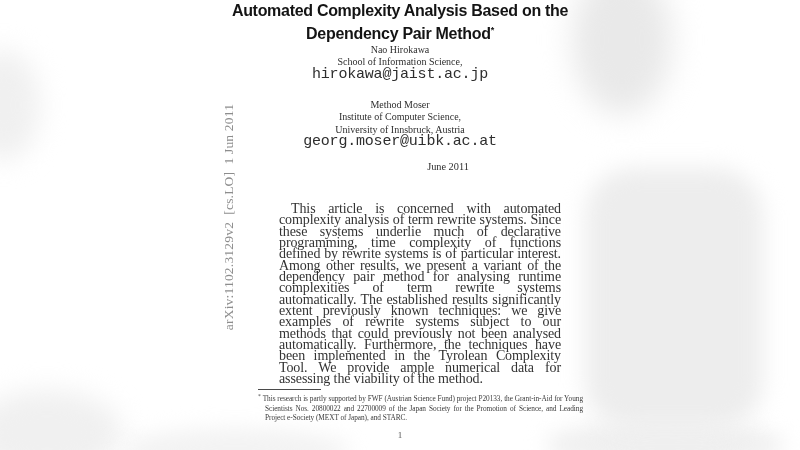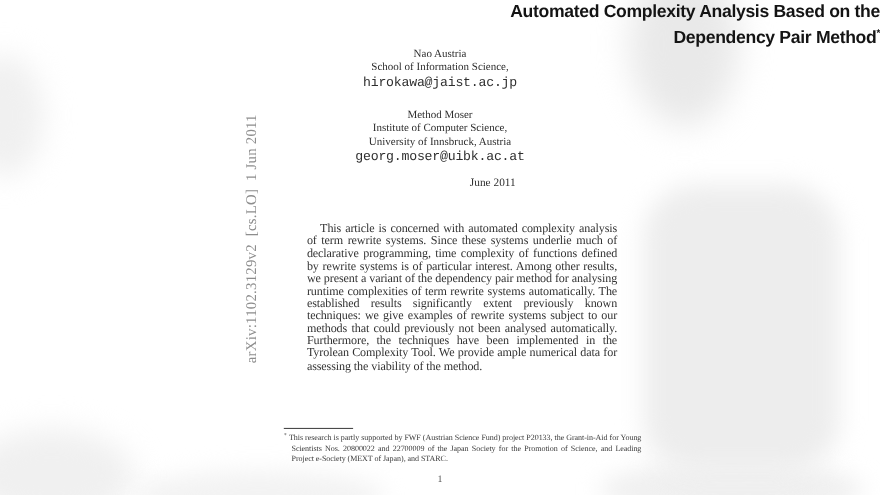--- a/index.html
+++ b/index.html
@@ -19,38 +19,38 @@
   .shade-bottom-right{left:545px;top:420px;width:240px;height:50px;background:#f0f0f0;border-radius:50%;filter:blur(10px);}
 
   
   .arxiv-stamp{
     position:absolute;left:112px;top:208px;width:236px;height:18px;
     text-align:center;transform:rotate(-90deg);transform-origin:center;
     font-size:13.5px;color:#8d8d8d;white-space:pre;letter-spacing:0.2px;
   }
 
   
-  .title{position:absolute;left:0;top:1px;width:800px;text-align:right;
+  .title{position:absolute;left:0;top:1px;width:800px;text-align:center;
     font-family:"Liberation Sans", sans-serif;font-weight:bold;
     font-size:16px;line-height:19.5px;color:#141414;letter-spacing:-0.3px;}
   .title .tline{white-space:nowrap;}
   .title sup{font-size:9px;}
 
   .author-block{position:absolute;left:0;width:800px;text-align:center;
     font-size:10px;line-height:12.4px;color:#2e2e2e;}
   .author-1{top:44px;}
   .author-2{top:99px;}
-  .author-block .email{font-family:"Liberation Mono", monospace;font-size:12px;letter-spacing:-0.2px;}
+  .author-block .email{font-family:"Liberation Mono", monospace;font-size:15px;letter-spacing:-0.2px;}
 
   .date{position:absolute;left:0;top:161px;width:800px;text-align:center;
     font-size:10.3px;color:#2e2e2e;padding-left:48px;}
 
   
   .abstract{position:absolute;left:279px;top:203px;width:282px;
-    font-size:11px;line-height:11.35px;text-align:justify;
+    font-size:14px;line-height:11.35px;text-align:justify;
     letter-spacing:-0.1px;color:#333;hyphens:none;}
   .abstract p{margin:0;text-indent:12px;}
   .keywords{position:absolute;left:279px;top:321px;width:282px;
     font-size:9px;line-height:11.35px;text-align:justify;
     letter-spacing:-0.1px;color:#333;}
   .kw-label{font-style:italic;margin-right:4px;}
 
   
   .footnote-rule{position:absolute;left:258px;top:389px;width:63px;height:1px;background:#4a4a4a;}
   .footnote{position:absolute;left:258px;top:392px;width:318px;
@@ -74,21 +74,21 @@
   <div class="blob blob-right"></div>
 
   <div class="arxiv-stamp">arXiv:1102.3129v2  [cs.LO]  1 Jun 2011</div>
 
   <div class="title">
     <div class="tline">Automated Complexity Analysis Based on the</div>
     <div class="tline"><span>Dependency Pair Method</span><sup>*</sup></div>
   </div>
 
   <div class="author-block author-1">
-    <div>Nao Austria</div>
+    <div>Nao Hirokawa</div>
     <div>School of Information Science,</div>
     <div class="email">hirokawa@jaist.ac.jp</div>
   </div>
 
   <div class="author-block author-2">
     <div>Method Moser</div>
     <div>Institute of Computer Science,</div>
     <div>University of Innsbruck, Austria</div>
     <div class="email">georg.moser@uibk.ac.at</div>
   </div>

